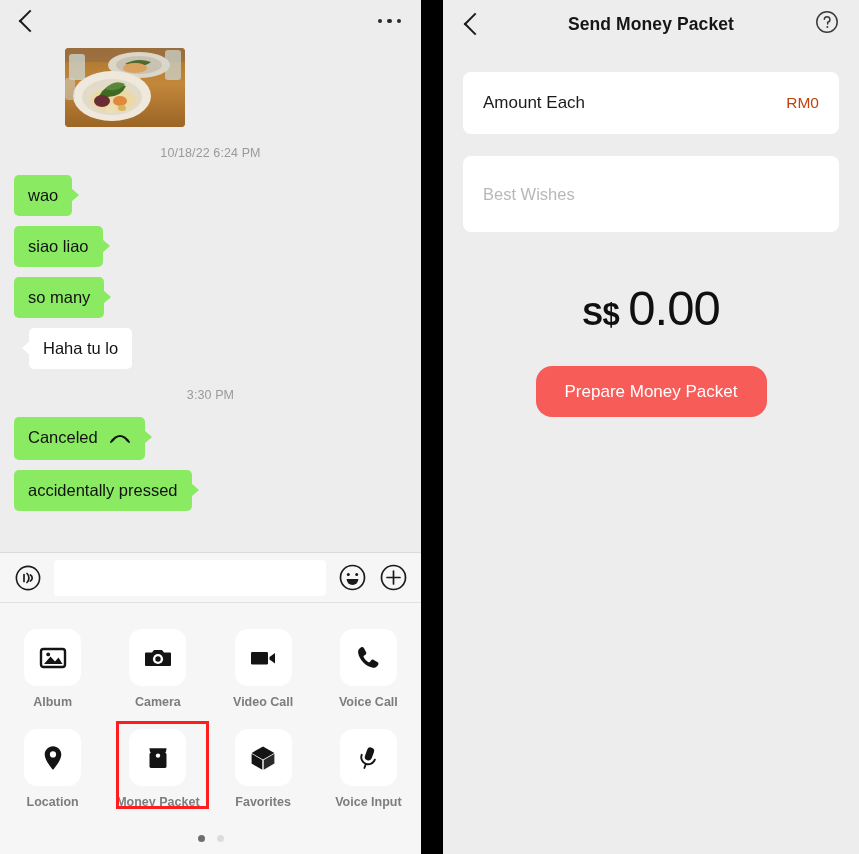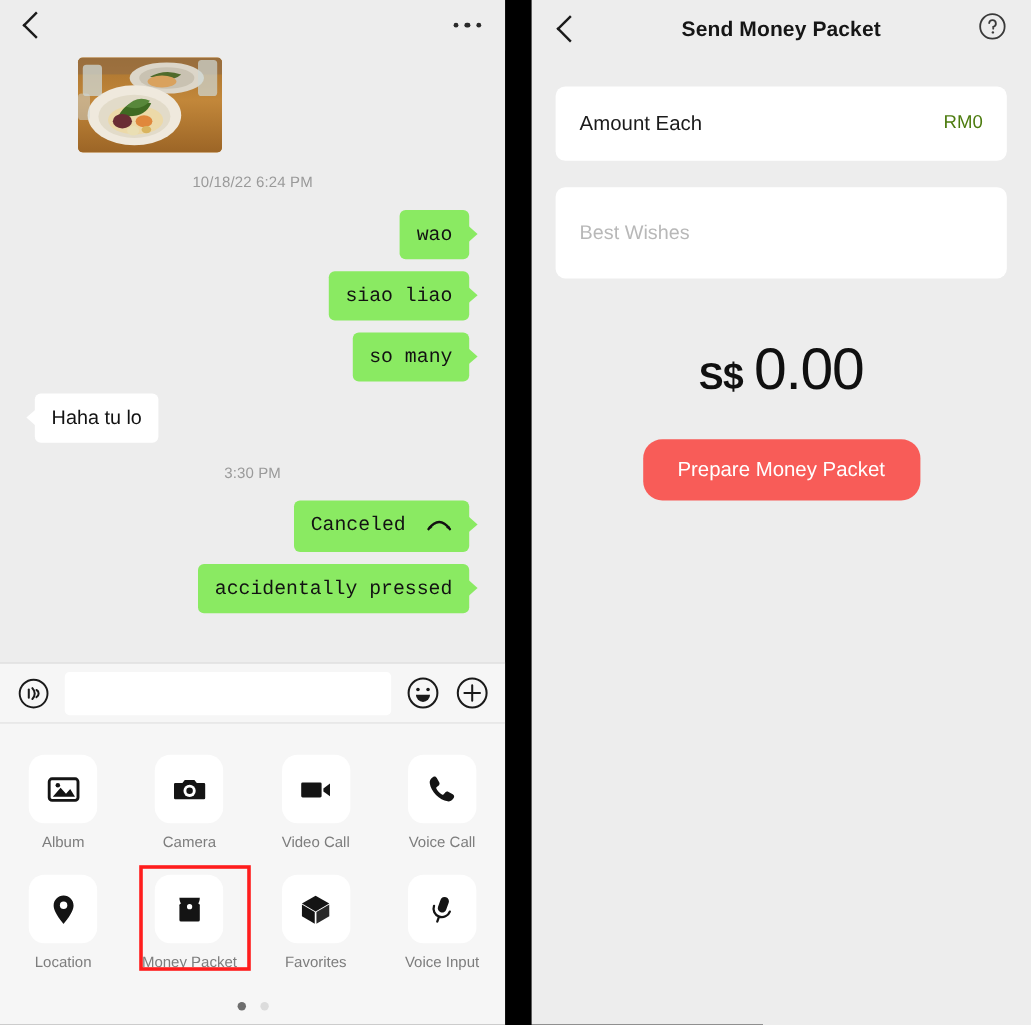--- a/index.html
+++ b/index.html
@@ -54,21 +54,21 @@
     overflow: hidden;
     position: relative;
     background: #b3731f;
   }
   .photo-thumb svg { display:block; width:100%; height:100%; }
 
   .ts-row { text-align: center; margin: 16px 0 14px; }
   .ts-row span { font-size: 12.5px; color: #9a9a9a; letter-spacing: .1px;}
 
   .msg-row { display: flex; margin-bottom: 10px; }
-  .msg-row.out { justify-content: flex-end; padding-right: 16px; font-family: Liberation Mono, monospace;}
+  .msg-row.out { justify-content: flex-start; padding-right: 16px;}
   .msg-row.in  { justify-content: flex-start; padding-left: 15px;}
 
   .bubble {
     position: relative;
     border-radius: 5px;
     padding: 11px 14px;
     font-size: 16.5px;
     line-height: 19px;
     color: #121212;
     max-width: 270px;
@@ -146,20 +146,21 @@
     background: #FFFFFF;
     border-radius: 13px;
     display: flex; align-items: center; justify-content: center;
   }
   .tile svg { display: block; }
   .attach-label {
     margin-top: 9px;
     font-size: 12.5px;
     color: #7d7d7d;
     white-space: nowrap;
+    font-weight: bold;
   }
   .pager {
     position: absolute; bottom: 12px; left: 0; right: 0;
     display: flex; justify-content: center; gap: 12px;
   }
   .pager i { width: 7px; height: 7px; border-radius: 50%; background: #DCDCDC; display:block;}
   .pager i.active { background: #6E6E6E; }
 
   
   .divider { position: absolute; left: 421px; top: 0; width: 22px; height: 854px; background: #000; }
@@ -197,21 +198,21 @@
     padding: 0 20px;
     text-align: right;
   }
   .mp-card.wishes {
     margin-top: 22px;
     height: 76px;
     display: flex; align-items: center;
     padding: 0 20px;
   }
   .amt-label { font-size: 17px; color: #1b1b1b; }
-  .amt-value { font-size: 15.5px; color: #4d7c0f; margin-left: 14px; }
+  .amt-value { font-size: 15.5px; color: #c2410c; margin-left: 14px; }
   .wish-ph { font-size: 16.5px; color: #b8b8b8; }
 
   .big-amount {
     margin-top: 48px;
     text-align: center;
     display: flex; align-items: baseline; justify-content: center;
   }
   .cur {
     font-size: 31px; font-weight: 700; color: #101010;
     letter-spacing: -.5px;

